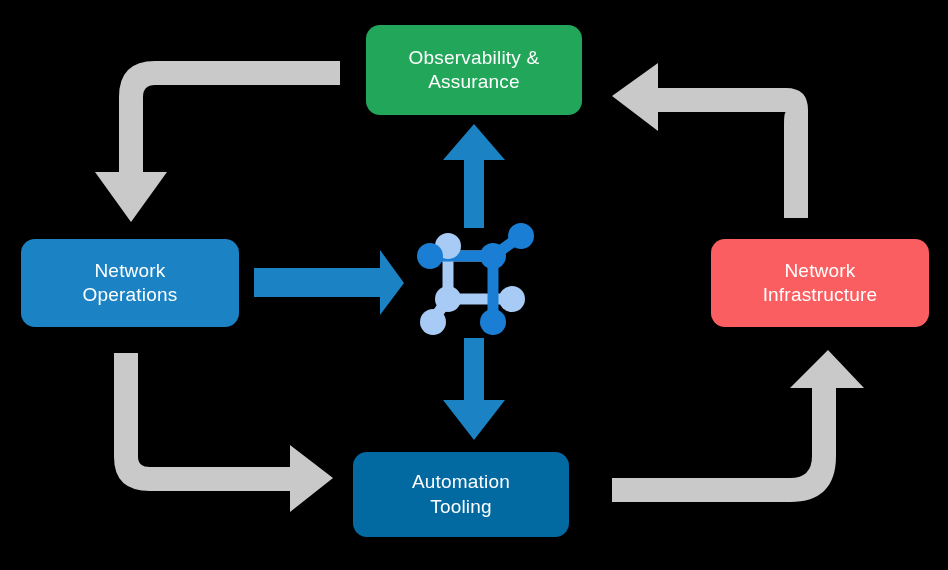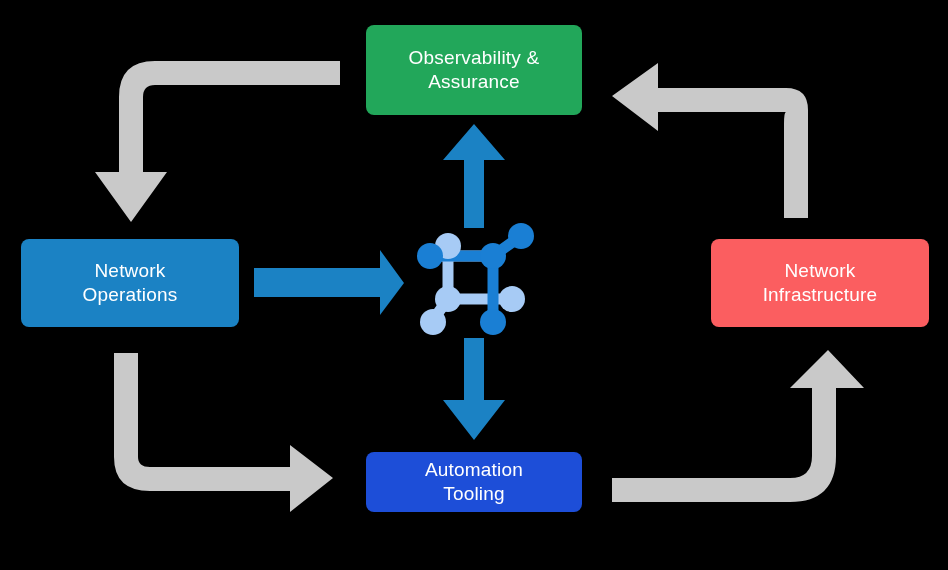--- a/index.html
+++ b/index.html
@@ -1,27 +1,27 @@
 <!DOCTYPE html>
 <html><head>
 <meta charset="utf-8">
 <style>
   html,body{margin:0;padding:0;background:#000;}
   body{width:948px;height:570px;overflow:hidden;
        font-family:"Liberation Sans","DejaVu Sans",sans-serif;}
   #stage{position:relative;width:948px;height:570px;background:#000;}
   #stage svg.layer{position:absolute;left:0;top:0;width:948px;height:570px;}
   .node{position:absolute;display:flex;align-items:center;justify-content:center;
-        text-align:center;color:#fff;border-radius:8px;box-sizing:border-box;
+        text-align:center;color:#fff;border-radius:14px;box-sizing:border-box;
         line-height:1.28;font-size:19px;font-weight:400;letter-spacing:.2px;
         padding:11px 10px;white-space:pre-line;}
   #box-observability{left:366px;top:25px;width:216px;height:90px;background:#22a75a;}
   #box-netops{left:21px;top:239px;width:218px;height:88px;background:#1b82c4;}
   #box-netinfra{left:711px;top:239px;width:218px;height:88px;background:#fb5e60;}
-  #box-automation{left:366px;top:452px;width:216px;height:60px;background:#1d4ed8;}
+  #box-automation{left:353px;top:452px;width:216px;height:85px;background:#0369a1;}
 </style>
 </head>
 <body>
 
 <div id="stage">
 
   <svg class="layer" viewBox="0 0 948 570" xmlns="http://www.w3.org/2000/svg">
 
     <path fill="#c9c9c9" d="M 340,61 L 155,61 Q 119,61 119,97 L 119,172
              L 95,172 L 131,222 L 167,172 L 143,172 L 143,97

